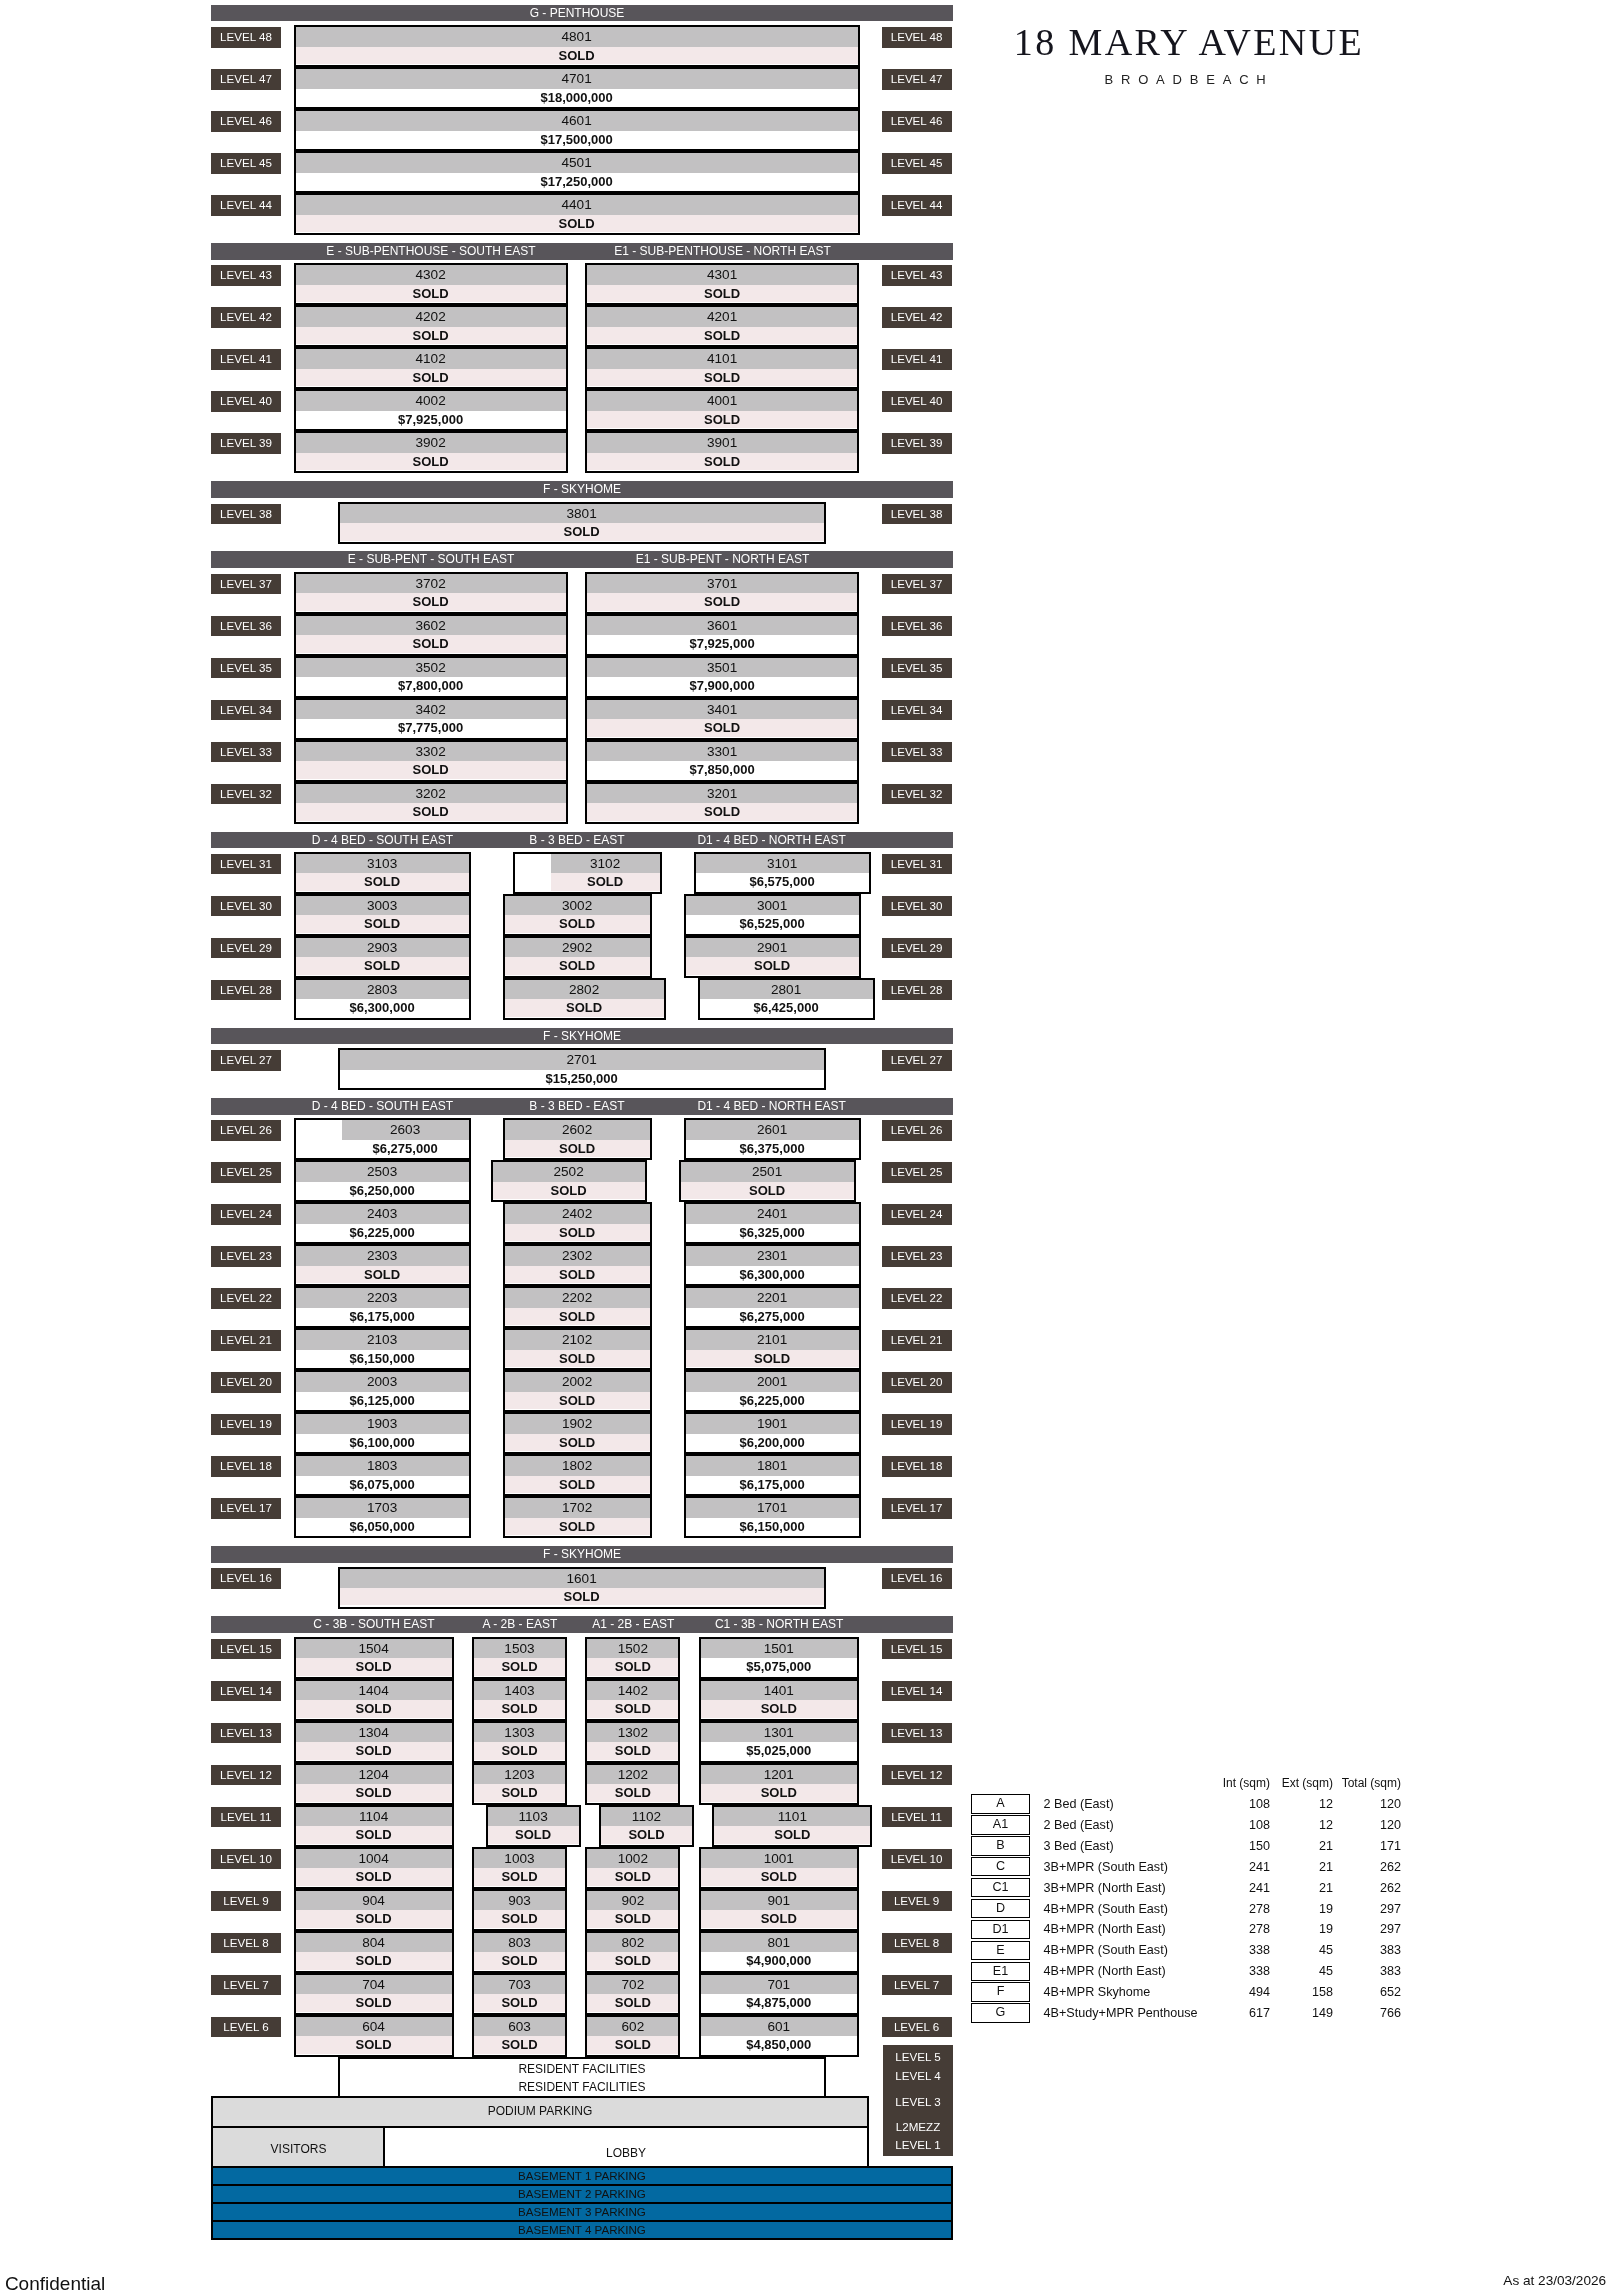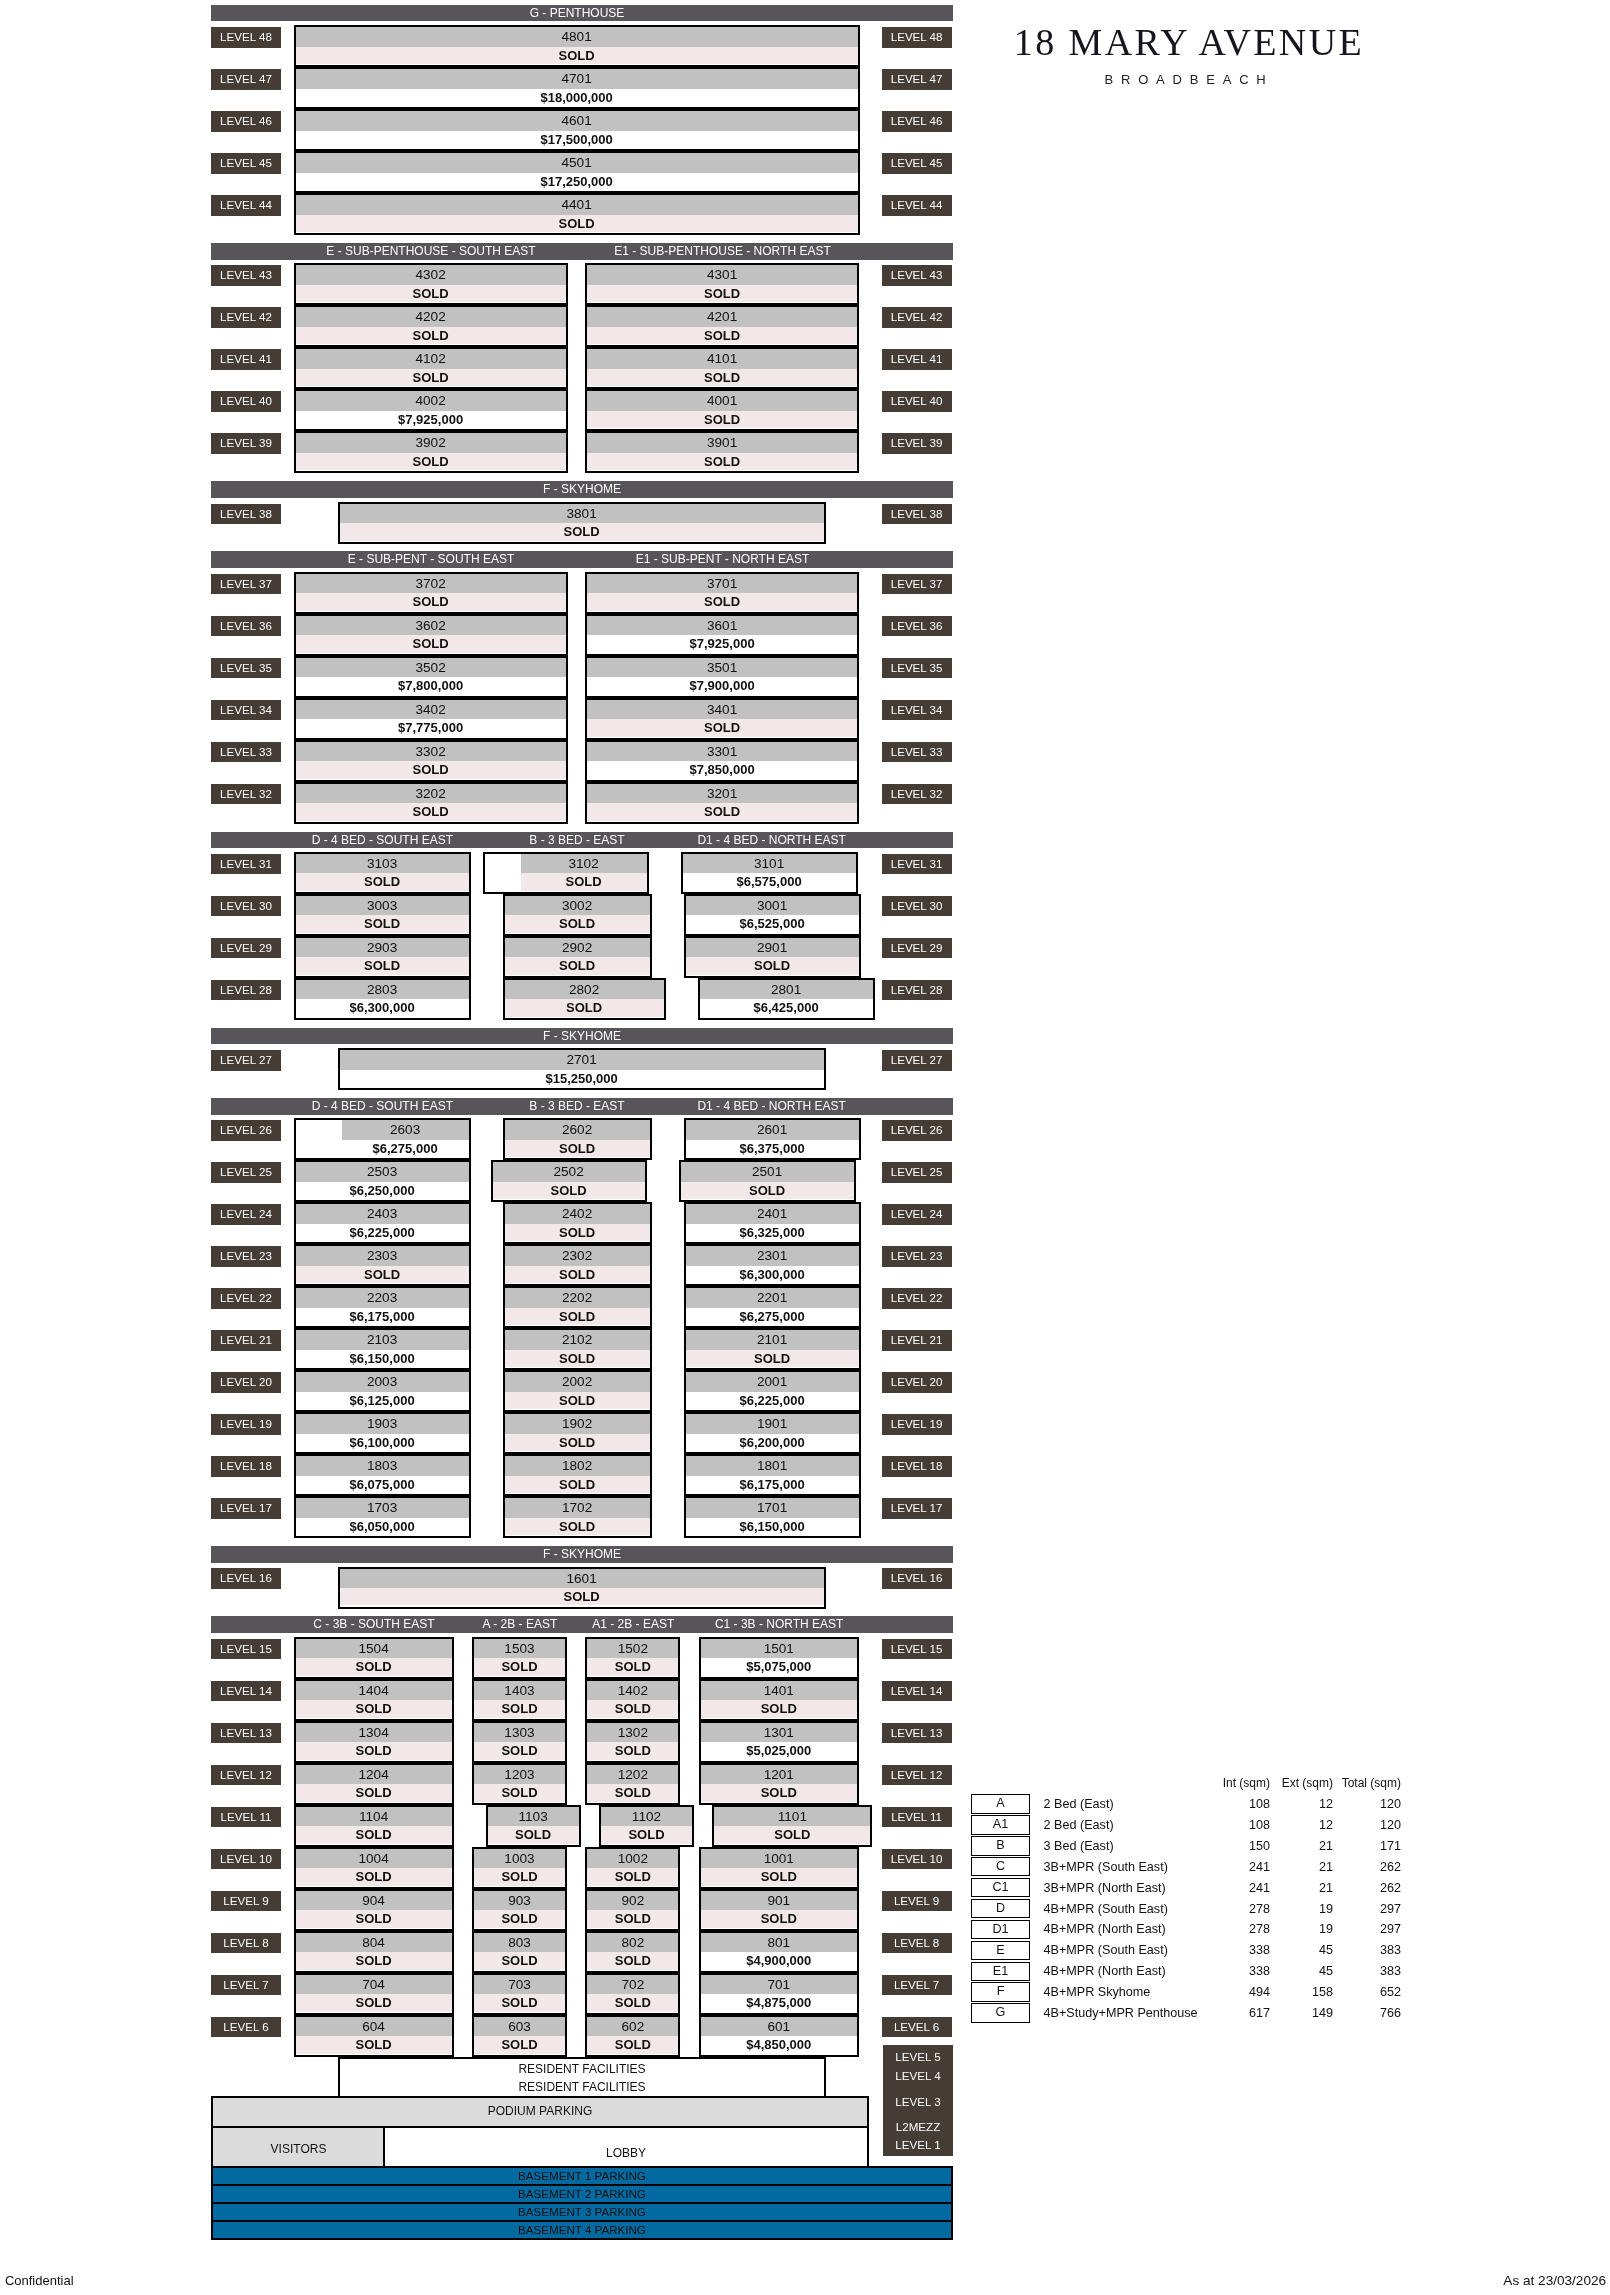--- a/index.html
+++ b/index.html
@@ -52,21 +52,21 @@
 
   
   #legend{position:absolute;left:971px;top:1772px;width:432px;font-size:12.6px;}
   .lg-row{display:grid;grid-template-columns:59px 150px 90px 63px 68px;height:19.4px;margin-top:1.5px;align-items:center;}
   .lg-head{font-size:12px;}
   .lg-code{border:1.5px solid #000;box-sizing:border-box;height:19.4px;line-height:16.5px;text-align:center;background:#fff;}
   .lg-desc{padding-left:13.6px;white-space:nowrap;}
   .lg-num{text-align:right;}
 
   
-  .foot-l{position:absolute;left:4.9px;top:2273px;font-size:13px;}
+  .foot-l{position:absolute;left:4.9px;top:2273px;font-size:19px;}
   .foot-r{position:absolute;right:4.9px;top:2273px;font-size:13.6px;text-align:right;}
 </style>
 </head>
 <body>
 
 <div id="page">
 
   <div class="title">18 MARY AVENUE</div>
   <div class="subtitle">BROADBEACH</div>
 
@@ -315,21 +315,21 @@
             <div class="hdr-label" style="width: 177px; margin-left: 32px;">D1 - 4 BED - NORTH EAST</div>
           </div>
         </div>
         <div class="level-row">
           <div class="chip">LEVEL 31</div>
           <div class="units">
             <div class="cell" style="width: 177px; margin-left: 0px;">
               <div class="num">3103</div>
               <div class="status sold">SOLD</div>
             </div>
-            <div class="cell" style="width: 166px; margin-left: 12px; padding-left: 36px;">
+            <div class="cell" style="width: 149px; margin-left: 42px; padding-left: 36px;">
               <div class="num">3102</div>
               <div class="status sold">SOLD</div>
             </div>
             <div class="cell" style="width: 177px; margin-left: 32px;">
               <div class="num">3101</div>
               <div class="status price">$6,575,000</div>
             </div>
           </div>
           <div class="chip">LEVEL 31</div>
         </div>

